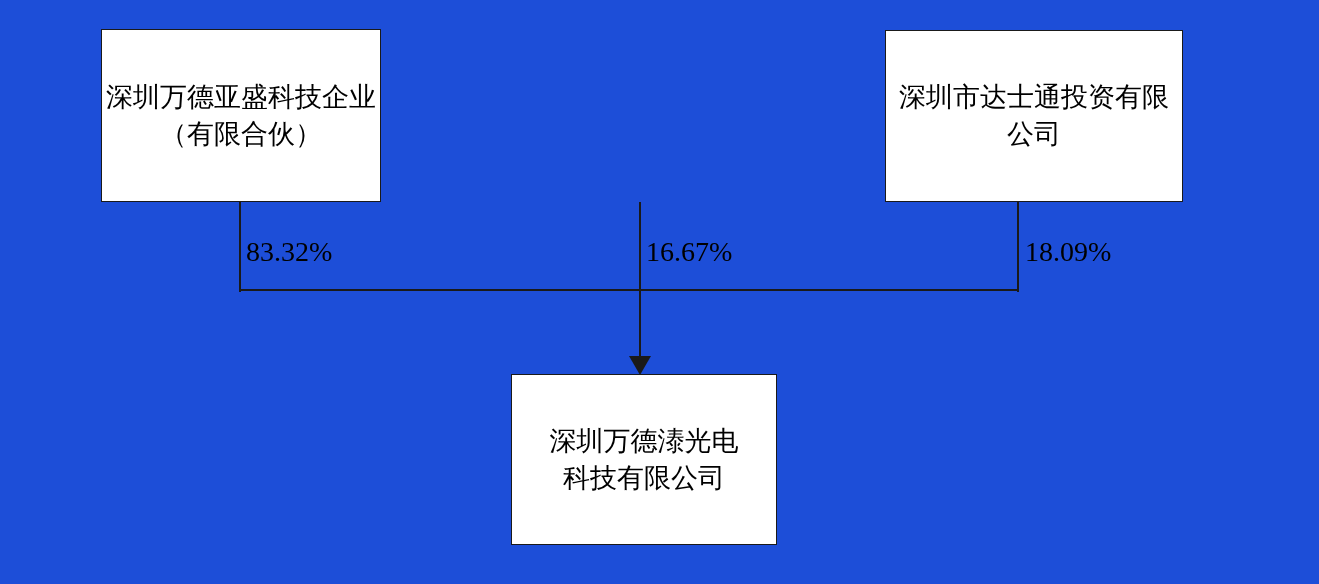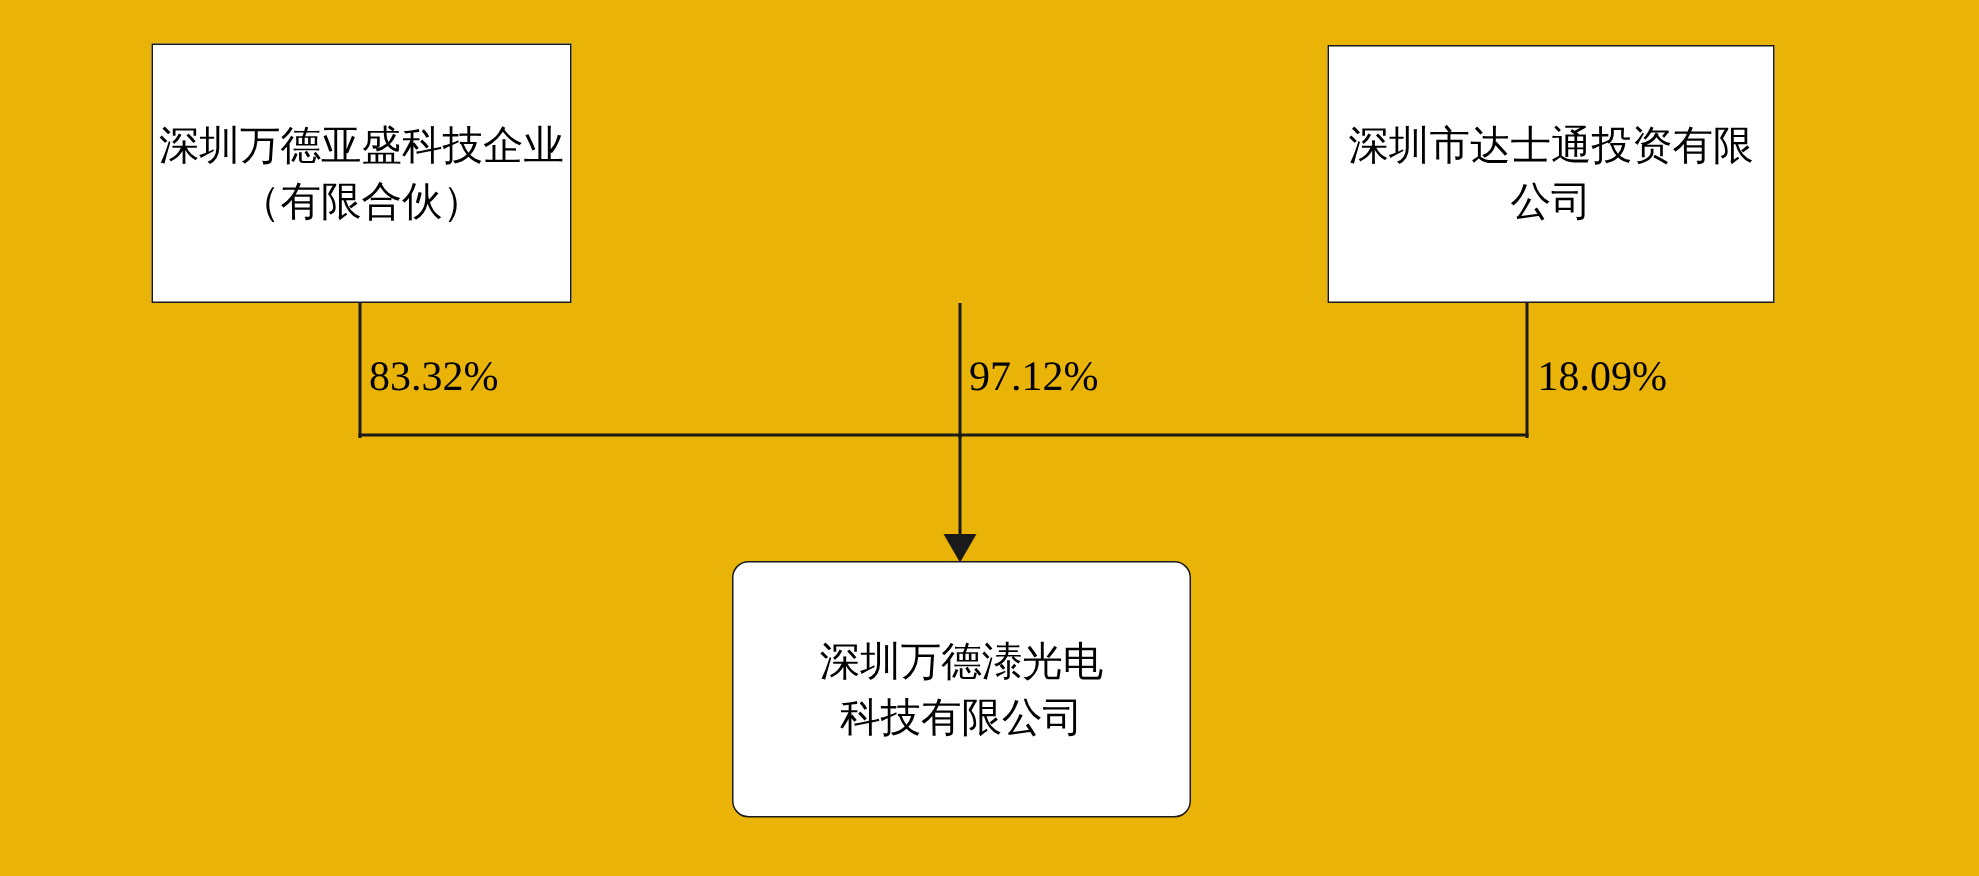--- a/index.html
+++ b/index.html
@@ -5,21 +5,21 @@
 <style>
   html, body {
     margin: 0;
     padding: 0;
     background: #ffffff;
   }
   #canvas {
     position: relative;
     width: 1319px;
     height: 584px;
-    background: #eab308;
+    background: #1d4ed8;
     overflow: hidden;
     font-family: "Liberation Serif", "DejaVu Serif", serif;
   }
 
   
   .node {
     position: absolute;
     box-sizing: border-box;
     border: 1.6px solid #1a1a1a;
     background: #ffffff;
@@ -32,21 +32,21 @@
   }
   .node-label {
     display: block;
     padding: 0 10px;
     white-space: pre-line;
   }
 
   #node-wandeyasheng { left: 101px; top: 29px;  width: 280px; height: 173px; font-size: 27px; }
   #node-lishaofeng   { left: 505px; top: 30px;  width: 266px; height: 172px; font-size: 27px; }
   #node-dashitong    { left: 885px; top: 30px;  width: 298px; height: 172px; font-size: 27px; }
-  #node-wandetai     { left: 488px; top: 374px; width: 306px; height: 171px; font-size: 27px; border-radius: 11px; }
+  #node-wandetai     { left: 511px; top: 374px; width: 266px; height: 171px; font-size: 27px; }
 
   #node-wandeyasheng .node-label { padding: 0 4px; }
 
   
   .line-v {
     position: absolute;
     width: 2px;
     background: #1a1a1a;
   }
   .line-h {
@@ -110,21 +110,21 @@
   <div class="line-v" id="drop-right"></div>
 
   <div class="line-h" id="bus"></div>
 
   <div class="line-v" id="stem"></div>
 
   <div id="arrowhead"></div>
 
   <div class="pct" id="pct-left">83.32%</div>
 
-  <div class="pct" id="pct-middle">97.12%</div>
+  <div class="pct" id="pct-middle">16.67%</div>
 
   <div class="pct" id="pct-right">18.09%</div>
 
   <div class="node" id="node-wandetai">
     <span class="node-label">深圳万德溙光电
 科技有限公司</span>
   </div>
 
 </div>
 

